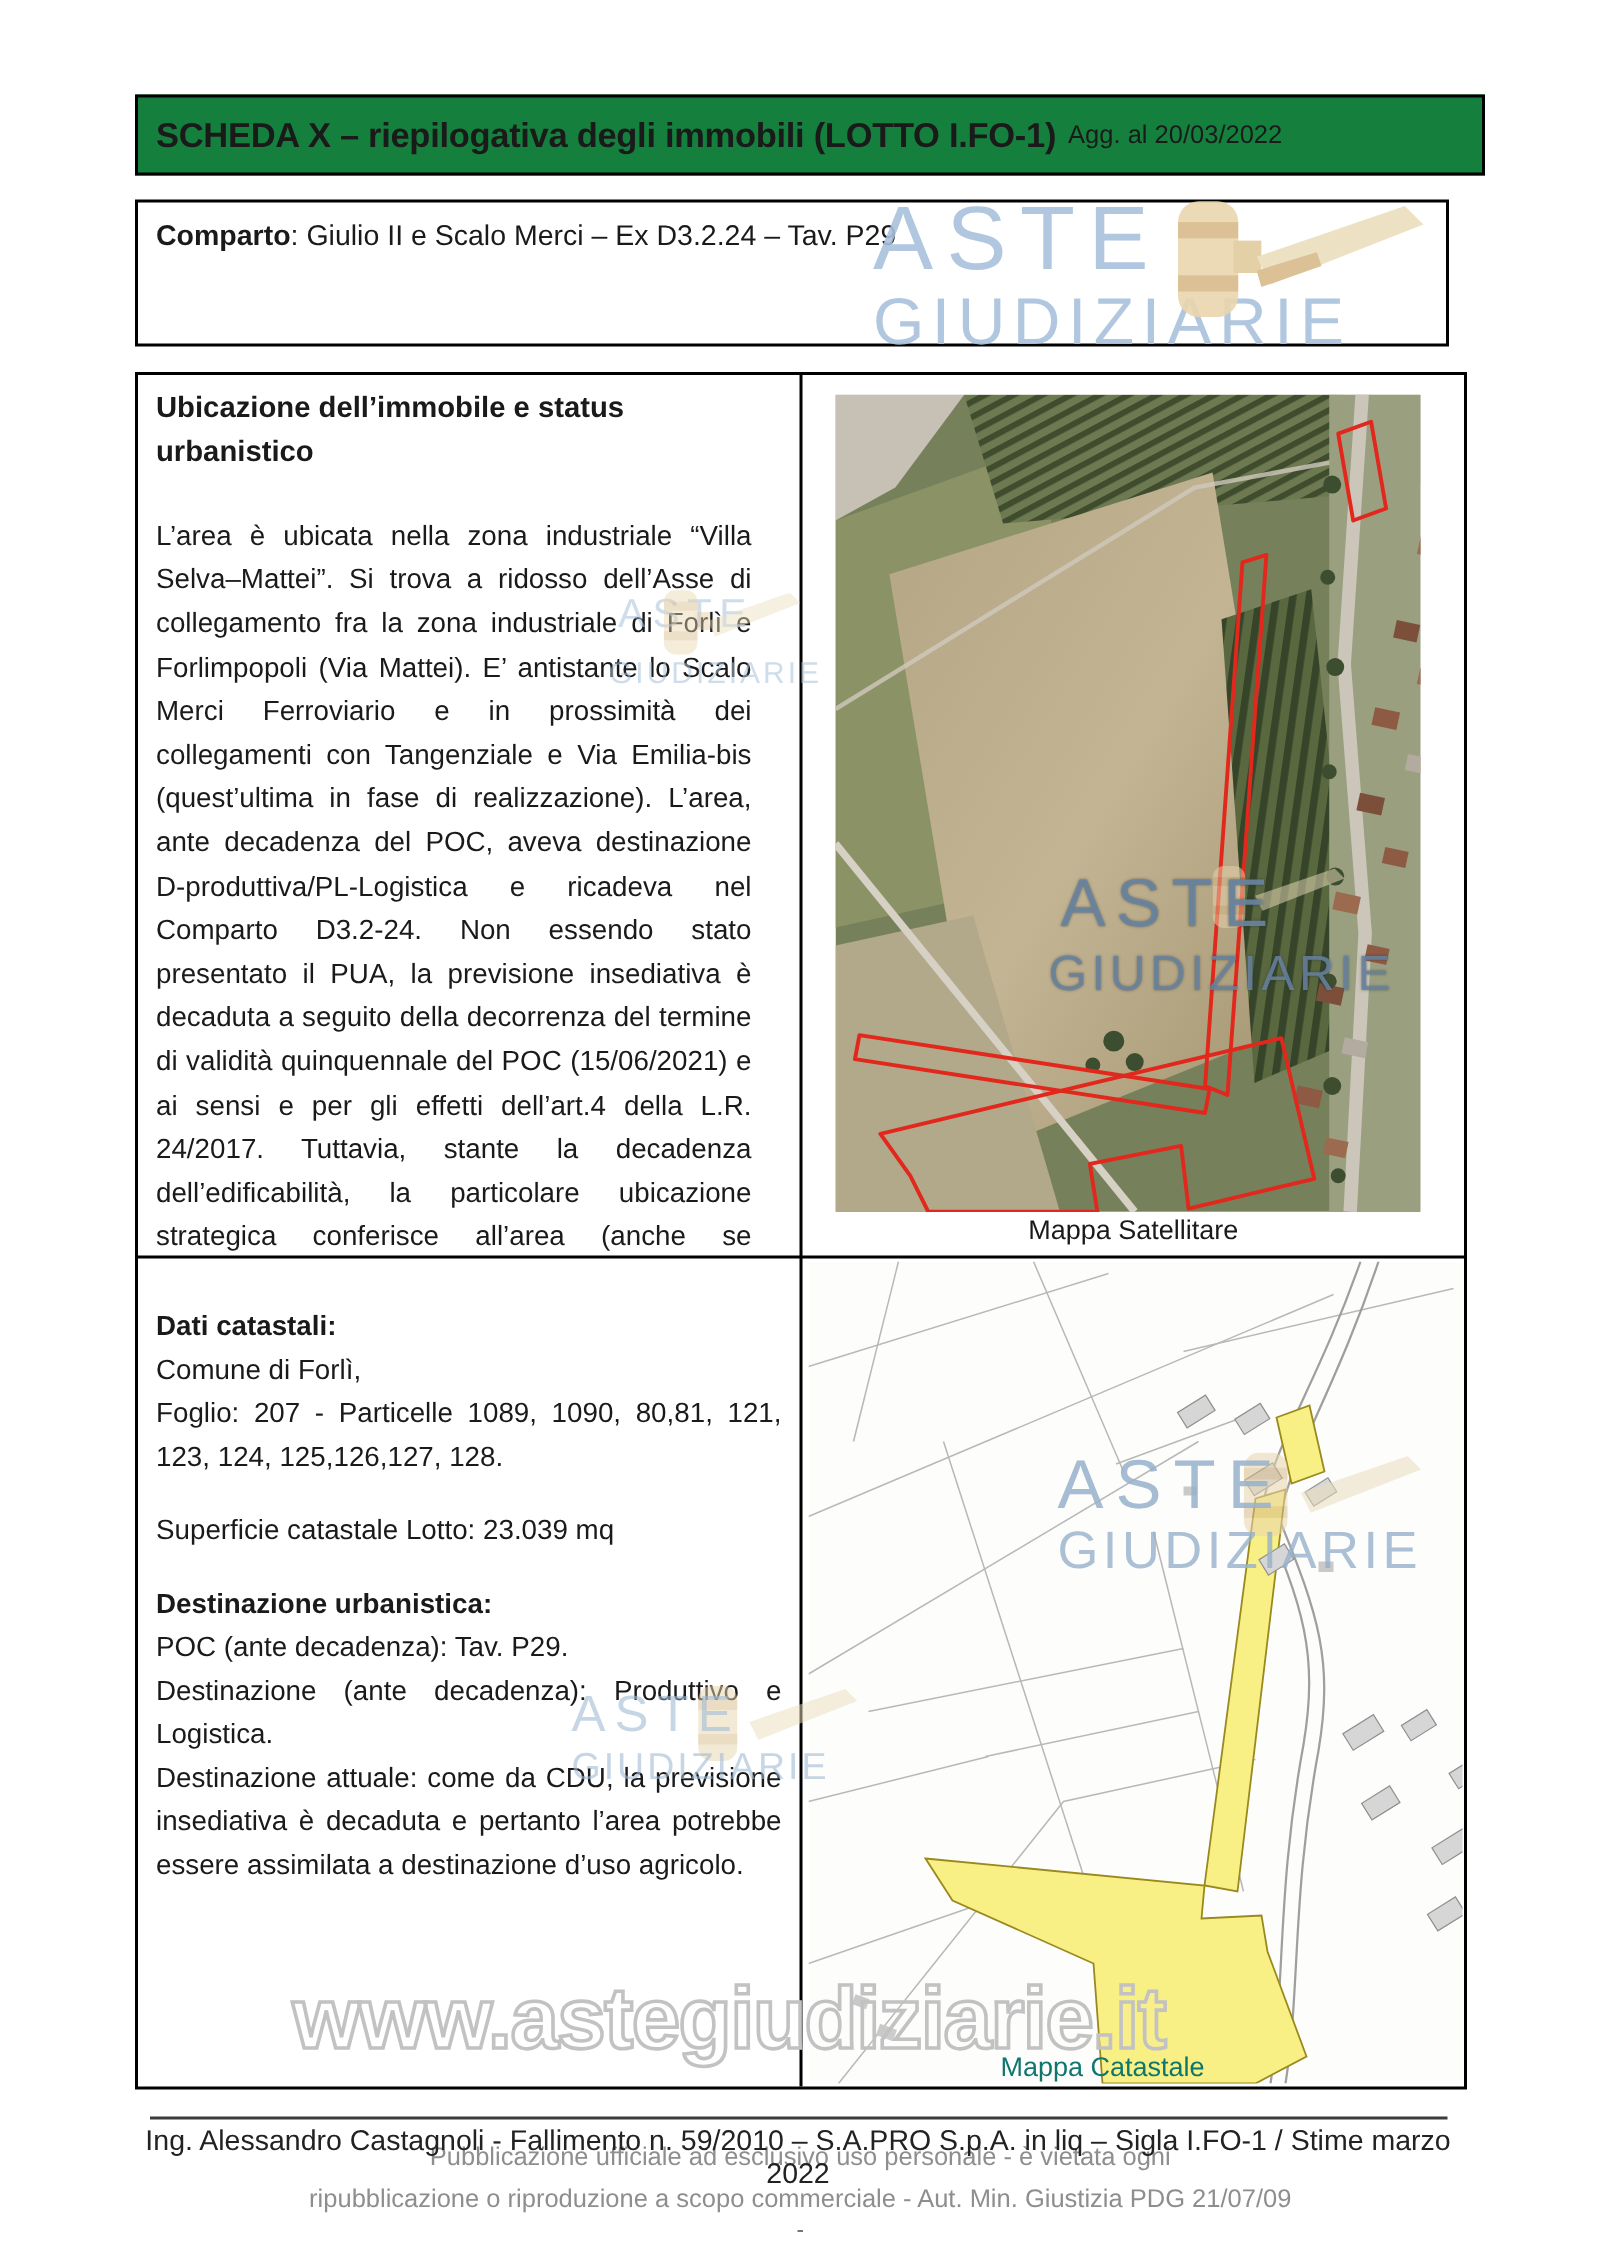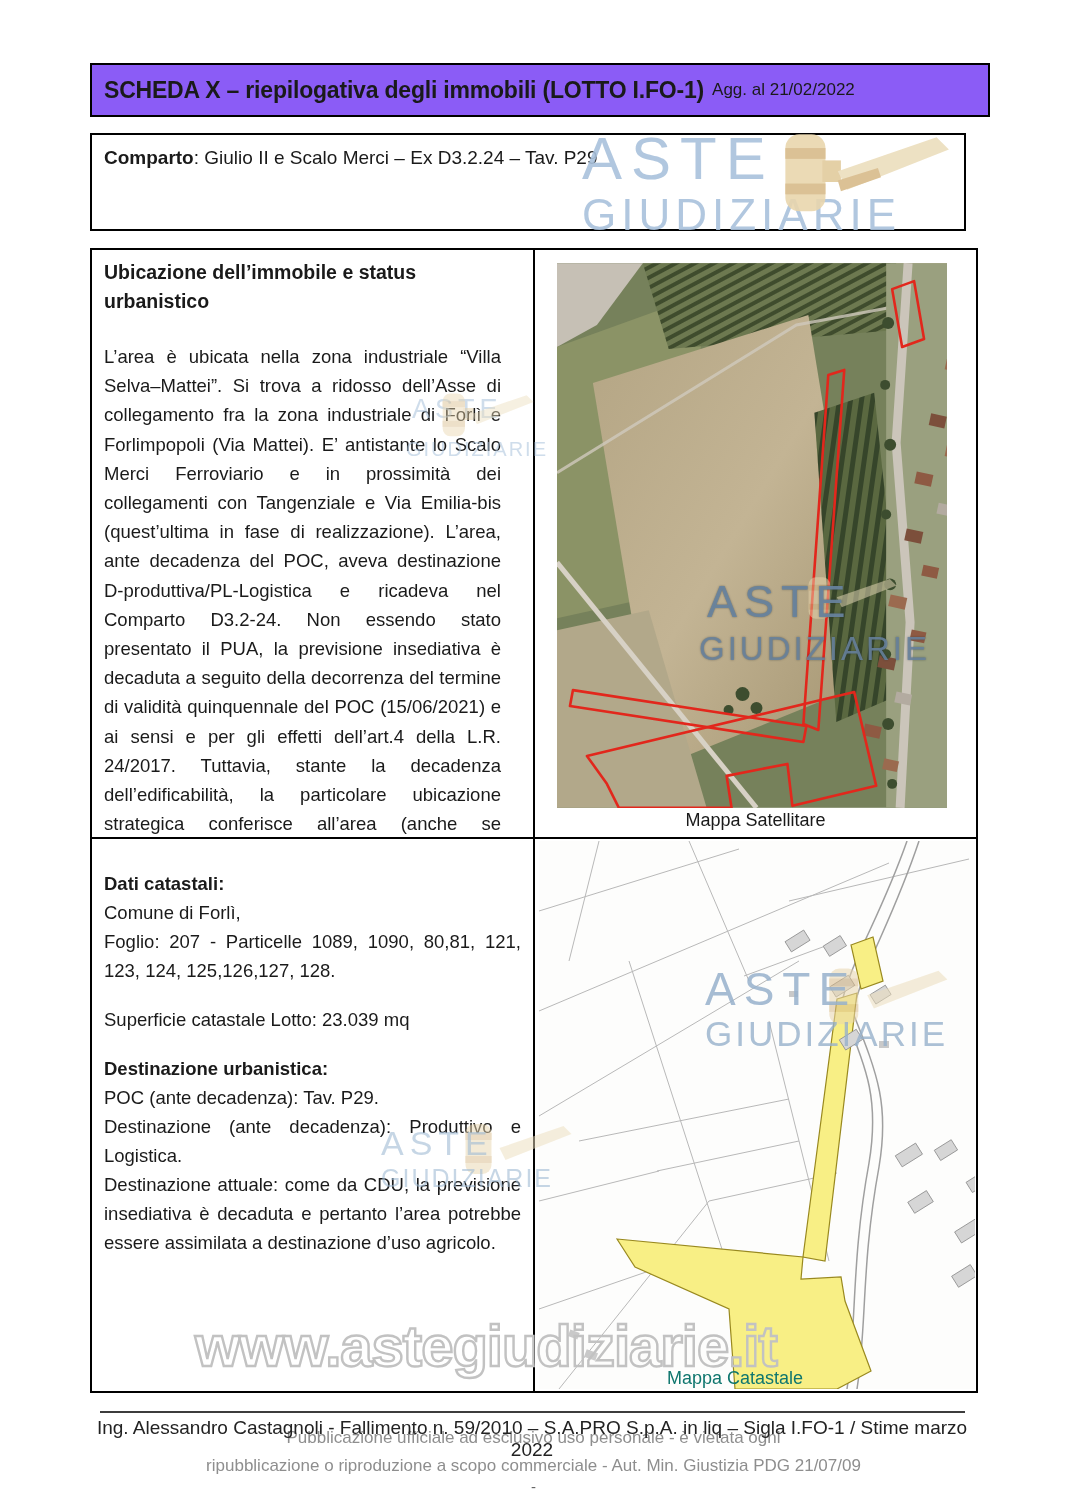--- a/index.html
+++ b/index.html
@@ -1,20 +1,20 @@
 <!DOCTYPE html>
 <html><head>
 <meta charset="utf-8">
 <style>
   html,body{margin:0;padding:0;background:#ffffff;}
   .page{position:relative;width:1067px;height:1509px;background:#fff;overflow:hidden;
         font-family:"Liberation Sans",sans-serif;color:#1a1a1a;}
   .abs{position:absolute;}
   
-  .header-box{left:90px;top:63px;width:884px;height:50px;background:#8b5cf6;
+  .header-box{left:90px;top:63px;width:884px;height:50px;background:#15803d;
               border:2px solid #000;display:flex;align-items:center;padding-left:12px;z-index:2;}
   .header-box .title{font-size:23px;font-weight:bold;letter-spacing:-0.2px;}
   .header-box .updated{font-size:17px;font-weight:normal;margin-left:8px;}
   
   .lotto-box{left:90px;top:133px;width:860px;height:78px;background:#fff;border:2px solid #000;
              padding:8px 0 8px 12px;font-size:19px;line-height:29px;z-index:2;}
   .b{font-weight:bold;}
   .gap-left{margin-left:52px;}
   
   .main-table{left:90px;top:248px;width:884px;height:1141px;border:2px solid #000;z-index:1;}
@@ -55,21 +55,21 @@
   .disc2{left:0;top:1456px;width:1067px;text-align:center;font-size:17px;color:#8e8e8e;z-index:2;}
   .page-dash{left:0;top:1478px;width:1067px;text-align:center;font-size:15px;color:#666;z-index:2;}
 </style>
 </head>
 <body>
 
 <div class="page">
 
   <div class="abs header-box">
     <span class="title">SCHEDA X – riepilogativa degli immobili (LOTTO I.FO-1)</span>
-    <span class="updated">Agg. al 21/02/2022</span>
+    <span class="updated">Agg. al 20/03/2022</span>
   </div>
 
   <div class="abs lotto-box">
     <div>
       <span class="b">Comparto</span><span>: Giulio II e  Scalo Merci – Ex D3.2.24 – Tav. P29</span>
     </div>
   </div>
 
   <div class="abs main-table">
     <div class="vdiv"></div>

